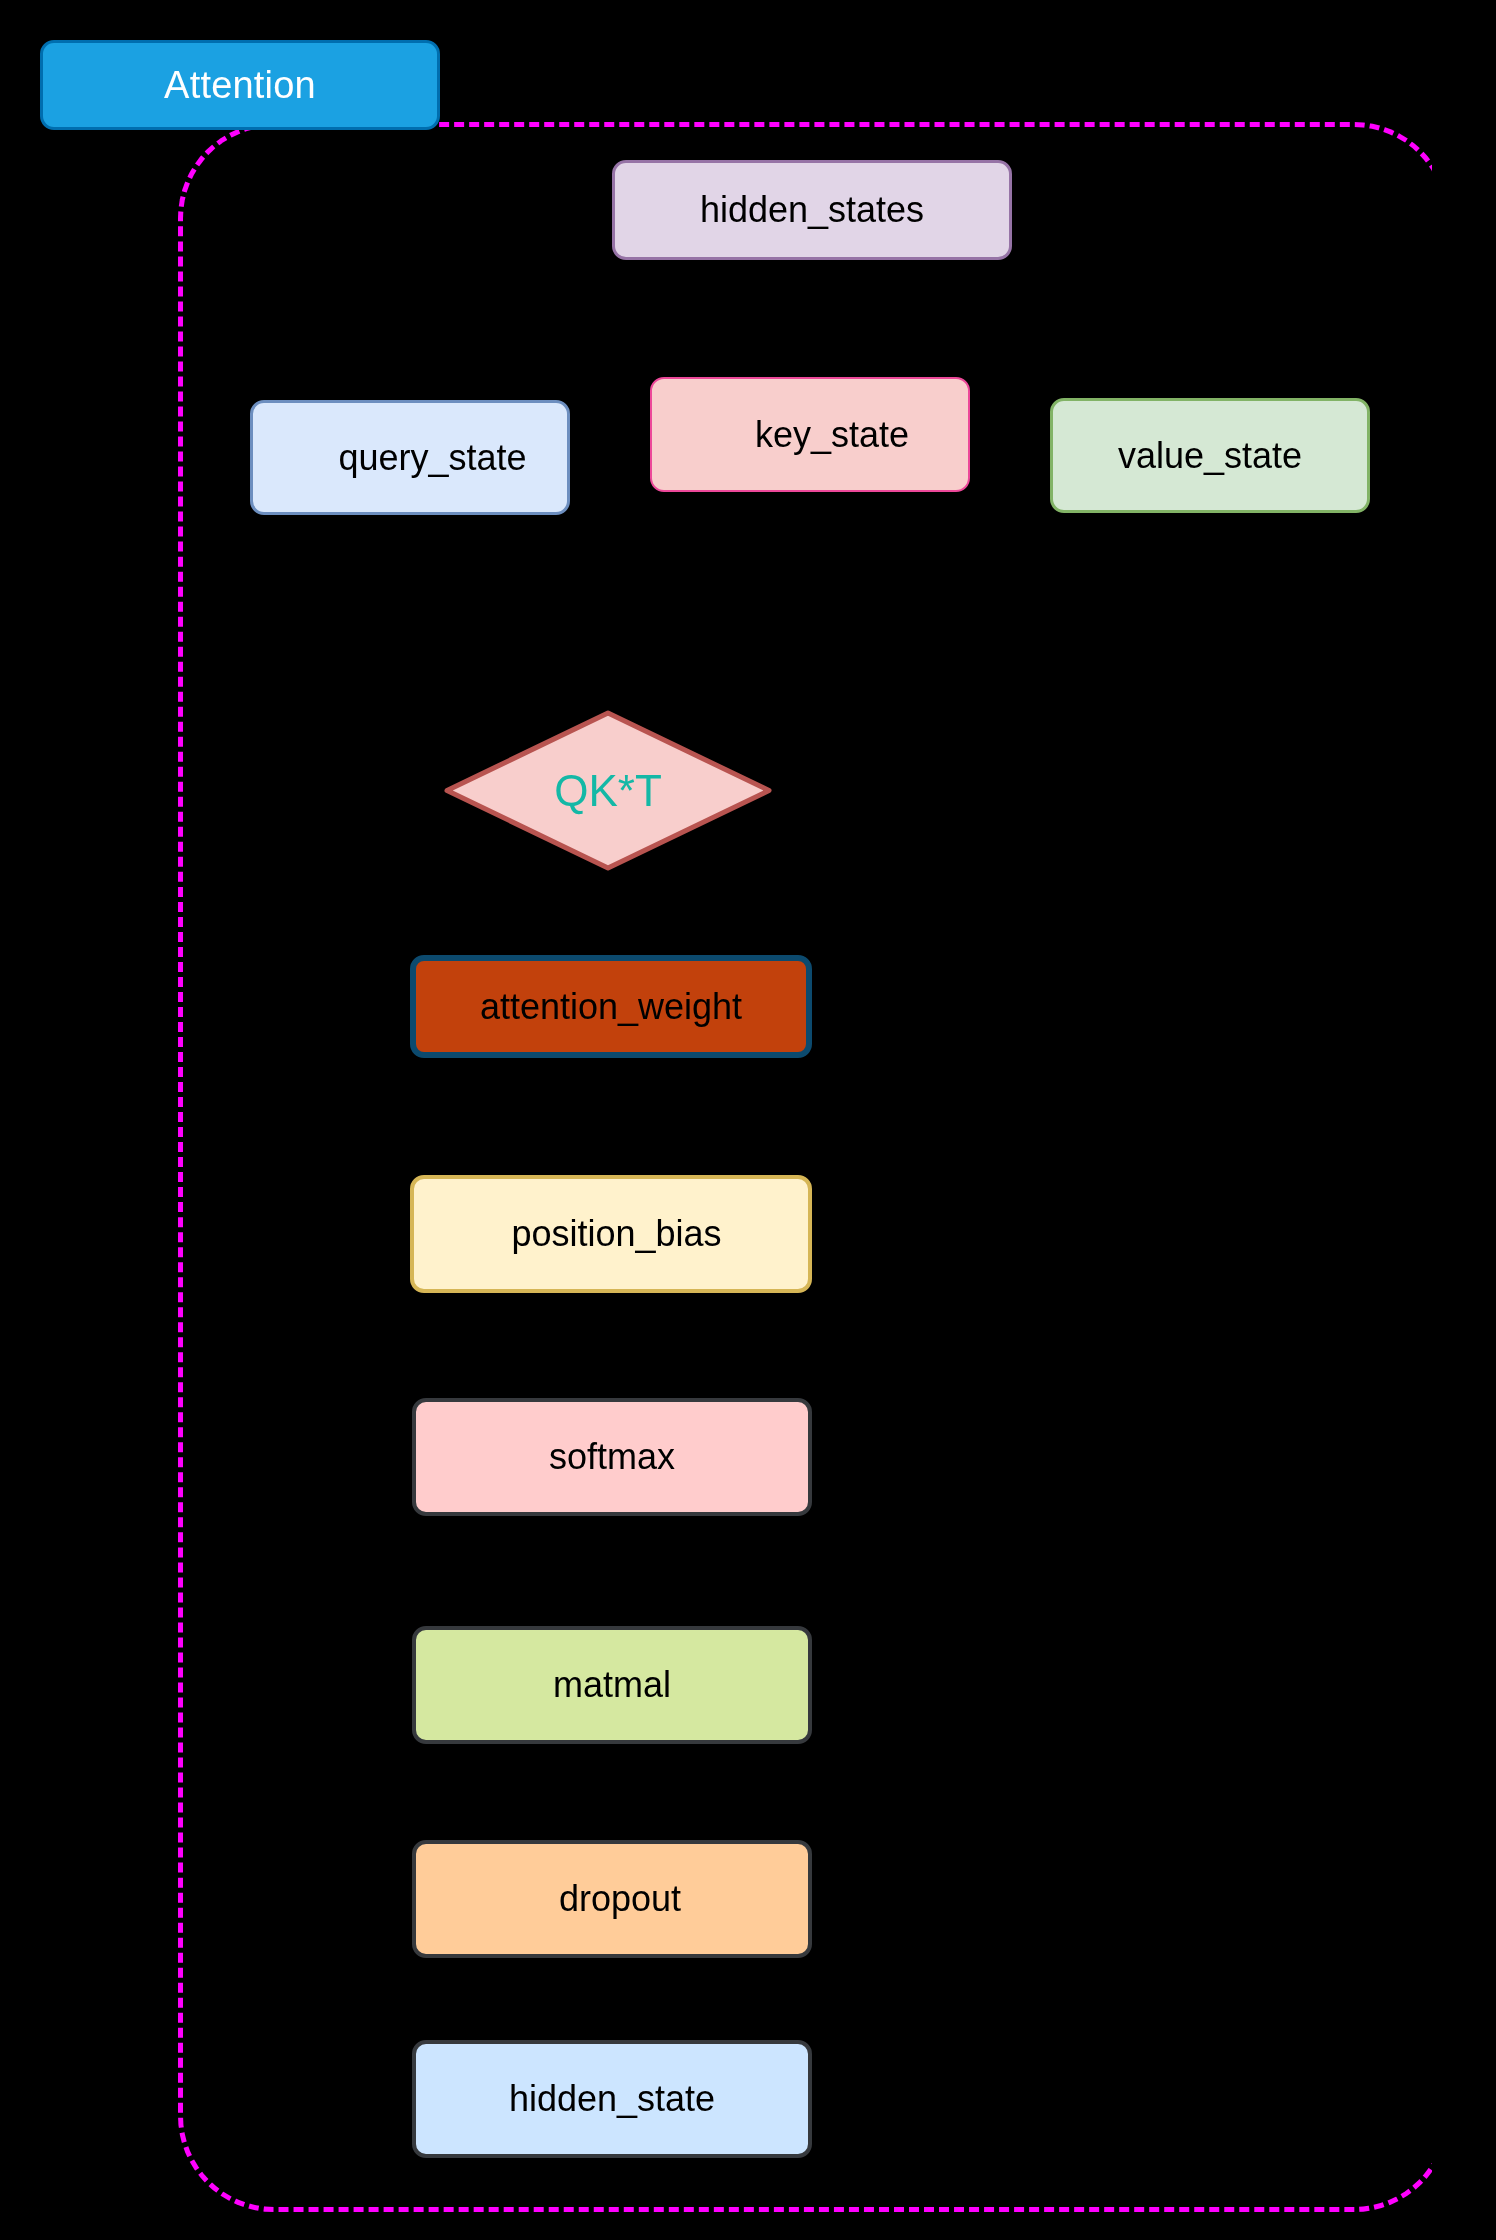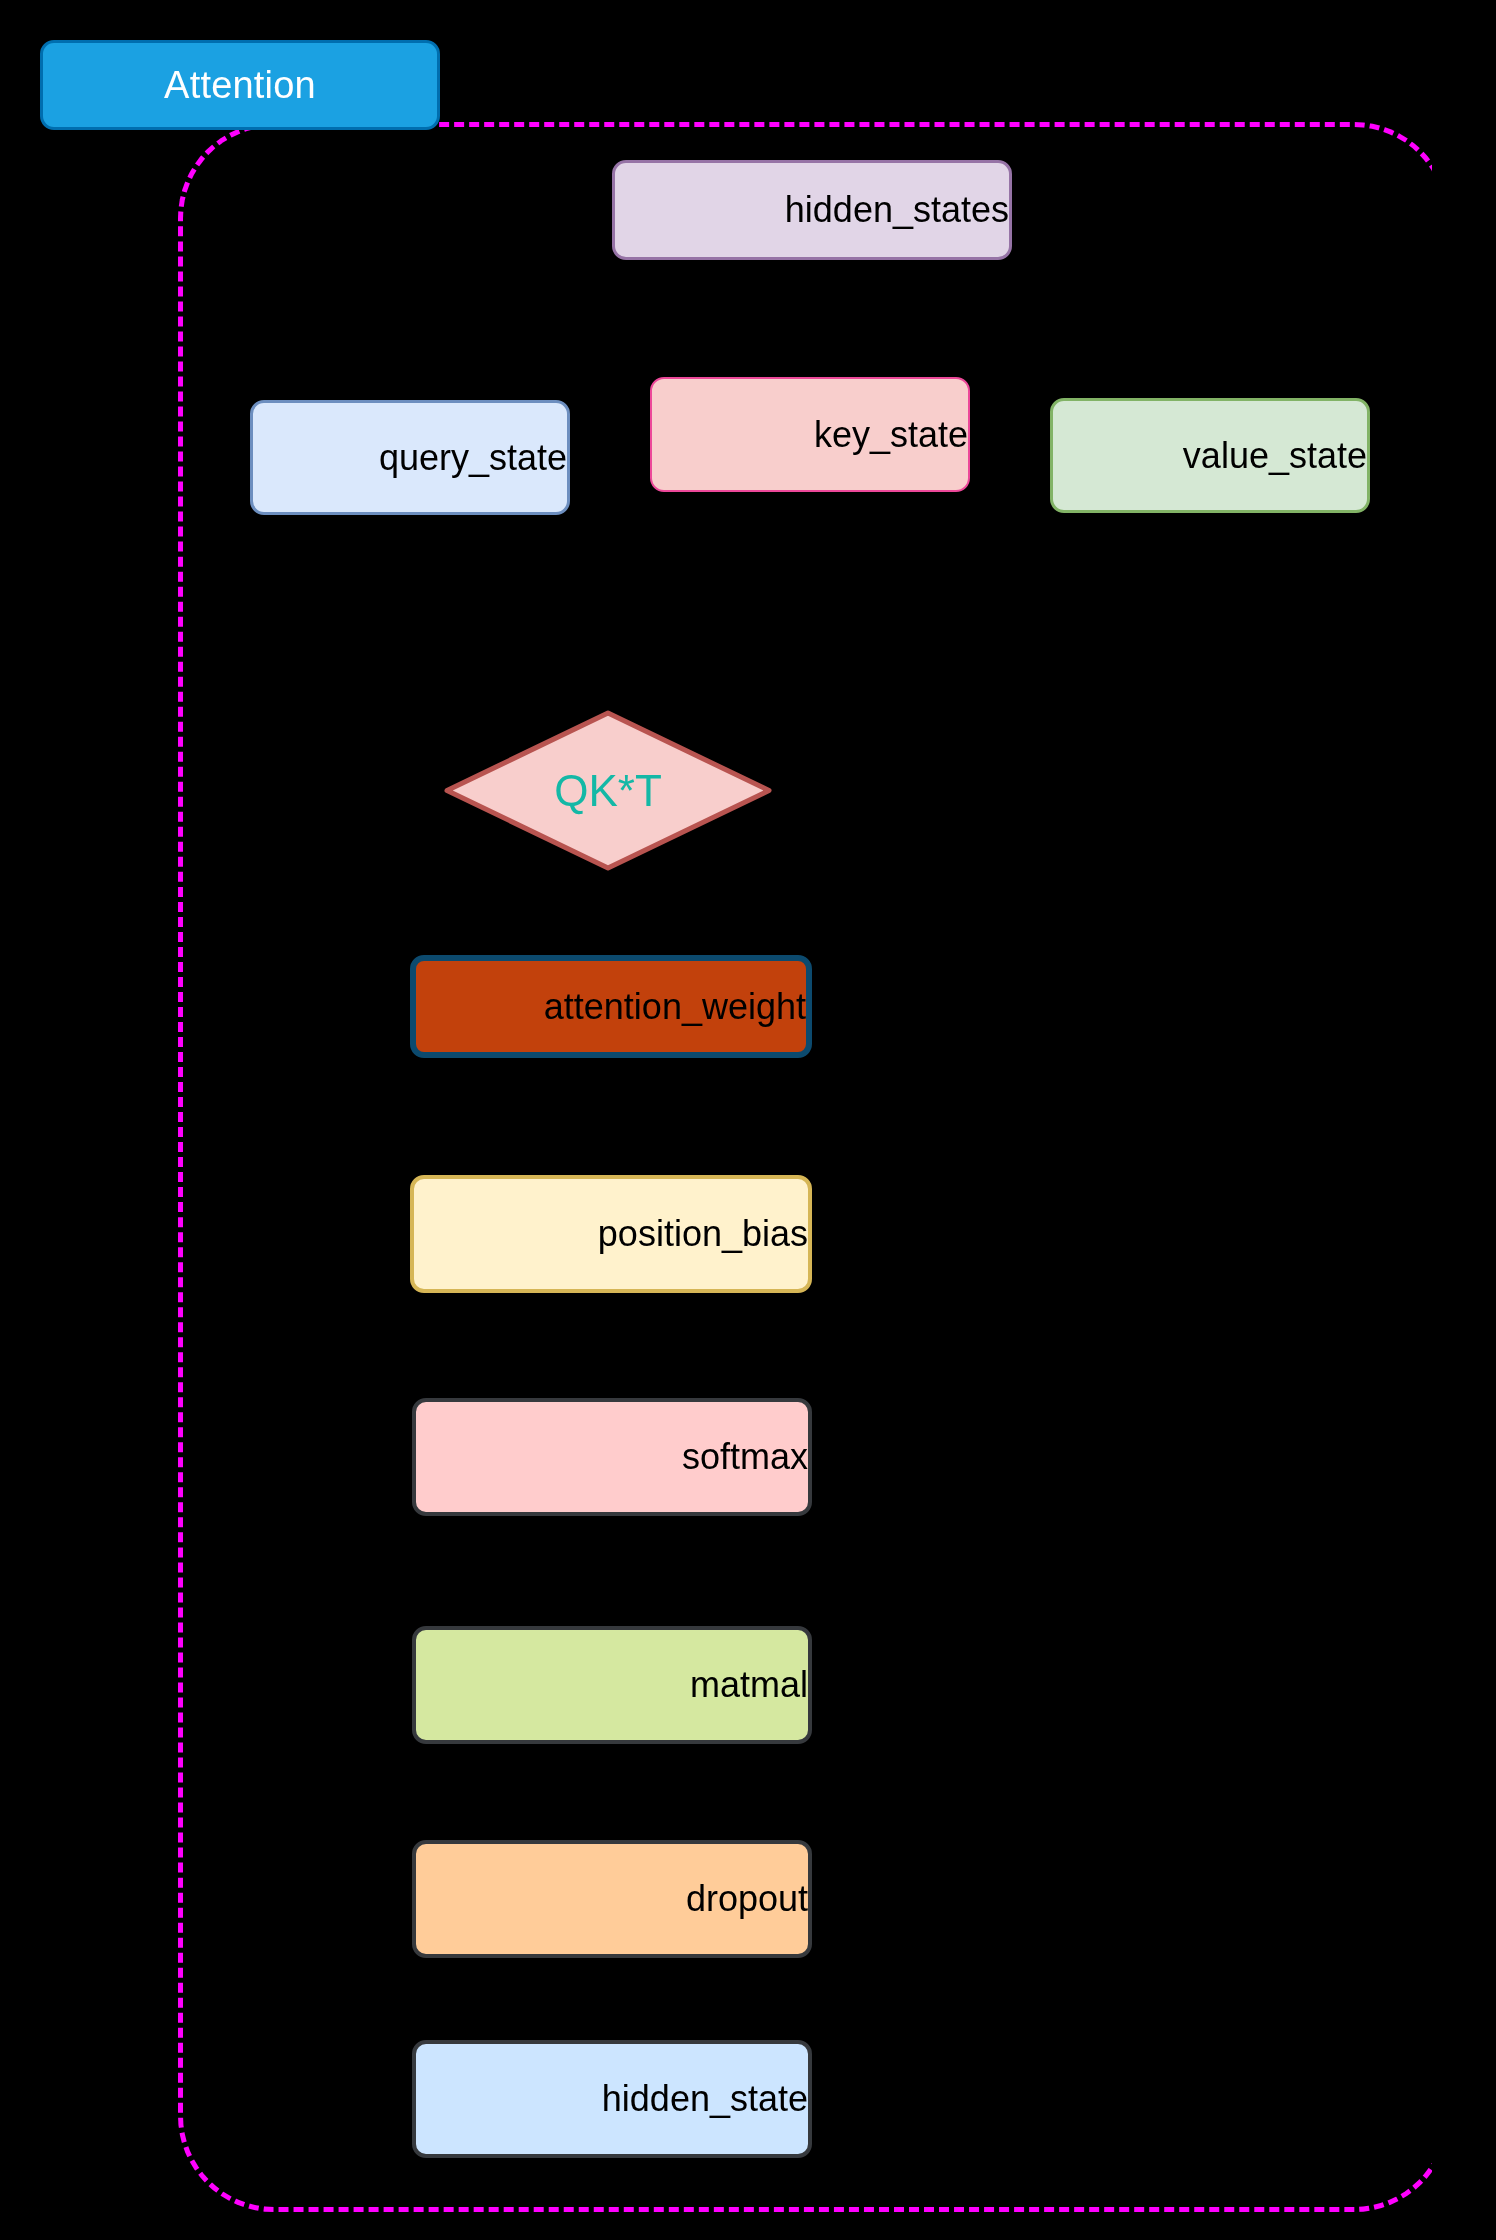--- a/index.html
+++ b/index.html
@@ -57,21 +57,21 @@
     letter-spacing: 0.2px;
   }
 
   
   .node {
     position: absolute;
     box-sizing: border-box;
     border-radius: 14px;
     display: flex;
     align-items: center;
-    justify-content: flex-end;
+    justify-content: center;
     color: #000000;
     font-size: 36px;
     white-space: nowrap;
   }
 
   
   .diamond-wrap {
     position: absolute;
     left: 443px;
     top: 709px;

